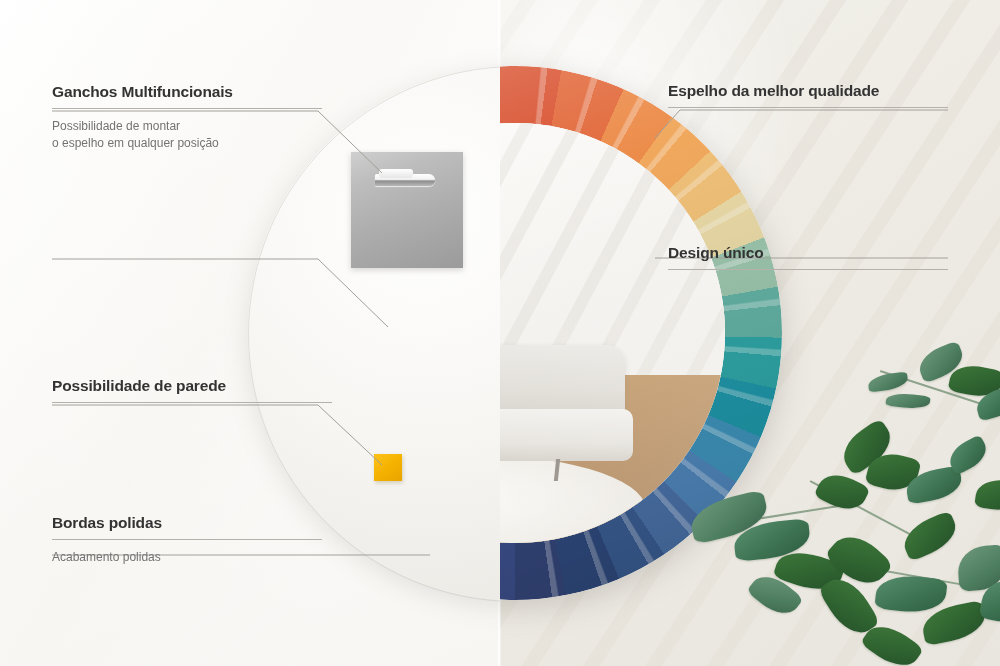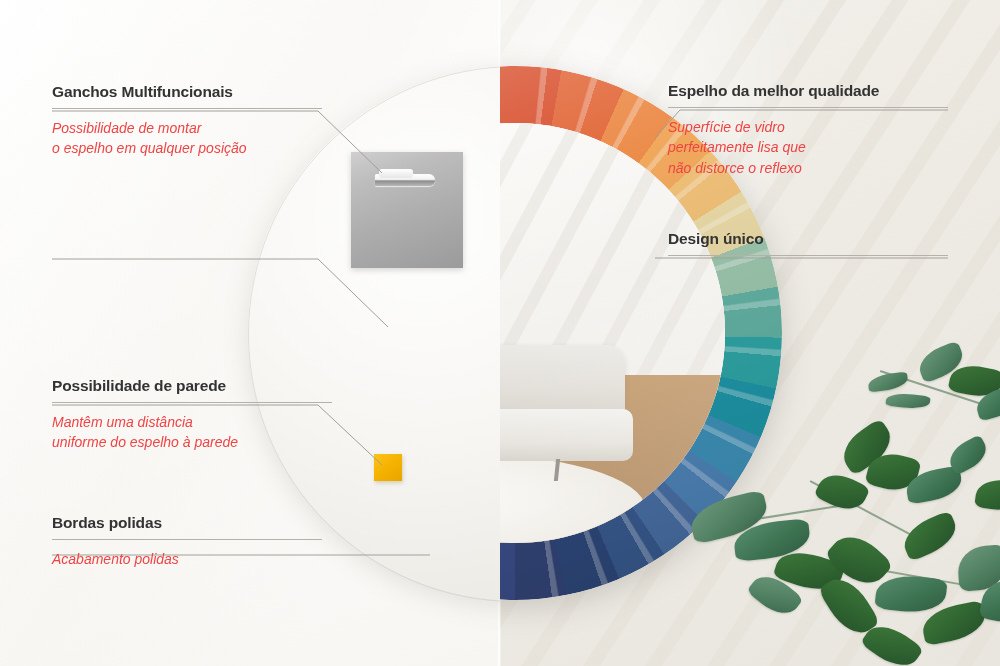--- a/index.html
+++ b/index.html
@@ -199,21 +199,21 @@
   .c-left{text-align:left;}
   .c-right{text-align:left;}
   .c-title{
     font-size:15.5px;font-weight:bold;color:#333333;letter-spacing:-.15px;
     white-space:nowrap;line-height:1.1;
   }
   .c-rule{
     height:1px;background:#b4b0aa;margin-top:8px;margin-bottom:9px;
   }
   .c-desc{
-    font-size:14px;color:#ef4444;line-height:1.45;white-space:pre-line;font-weight:normal;font-style:italic;
+    font-size:12px;color:#737373;line-height:1.45;white-space:pre-line;font-weight:normal;
   }
 
   
   .leaders{position:absolute;left:0;top:0;width:1000px;height:666px;pointer-events:none;}
 </style>
 </head>
 <body>
 
 <div id="stage">
 
@@ -308,36 +308,31 @@
     <div class="c-title">Ganchos Multifuncionais</div>
     <div class="c-rule"></div>
     <div class="c-desc">Possibilidade de montar
 o espelho em qualquer posição</div>
   </div>
 
 
   <div class="callout c-left" style="left:52px;top:377px;width:280px">
     <div class="c-title">Possibilidade de parede</div>
     <div class="c-rule"></div>
-    <div class="c-desc">Mantêm uma distância
-uniforme do espelho à parede</div>
   </div>
 
   <div class="callout c-left" style="left:52px;top:514px;width:270px">
     <div class="c-title">Bordas polidas</div>
     <div class="c-rule"></div>
     <div class="c-desc">Acabamento polidas</div>
   </div>
 
   <div class="callout c-right" style="left:668px;top:82px;width:280px">
     <div class="c-title">Espelho da melhor qualidade</div>
     <div class="c-rule"></div>
-    <div class="c-desc">Superfície de vidro
-perfeitamente lisa que
-não distorce o reflexo</div>
-  </div>
-
-  <div class="callout c-right" style="left:668px;top:230px;width:280px">
+  </div>
+
+  <div class="callout c-right" style="left:668px;top:244px;width:280px">
     <div class="c-title">Design único</div>
     <div class="c-rule"></div>
   </div>
 
 </div>
 
 </body></html>

